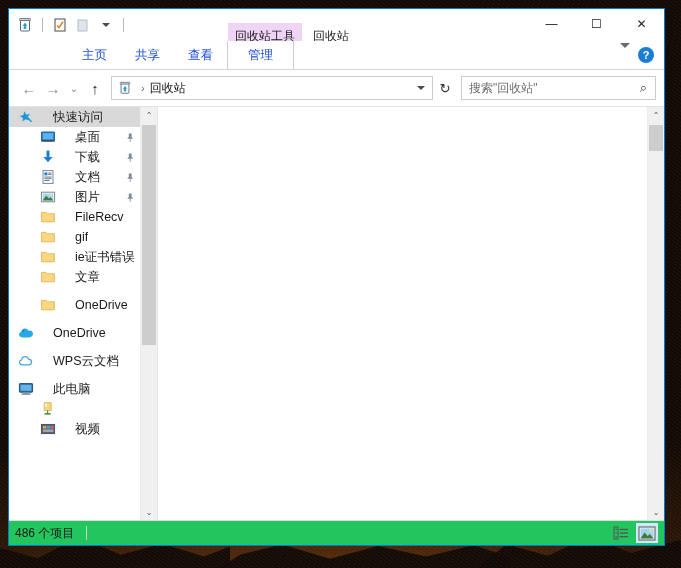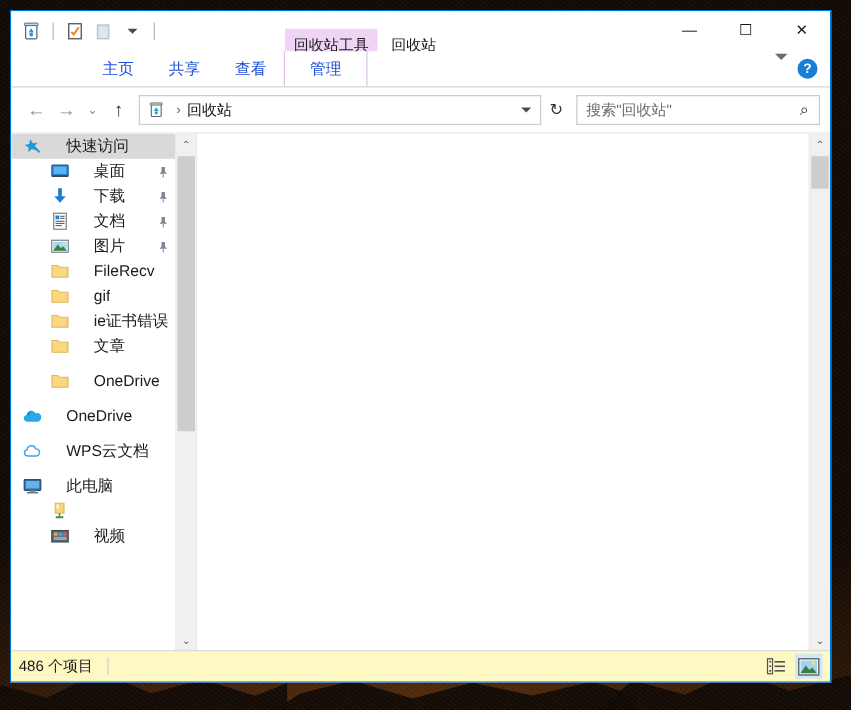--- a/index.html
+++ b/index.html
@@ -341,21 +341,21 @@
   }
 
   
   .statusbar {
     height: 24px;
     flex: 0 0 auto;
     border-top: 1px solid #dcdcdc;
     display: flex;
     align-items: center;
     padding: 0 6px;
-    background: #fef9c3;
+    background: #22c55e;
     font-size: 12px;
     color: #1a1a1a;
   }
   .status-sep {
     width: 1px;
     height: 14px;
     background: #cfcfcf;
     margin-left: 12px;
   }
   .view-btns {

